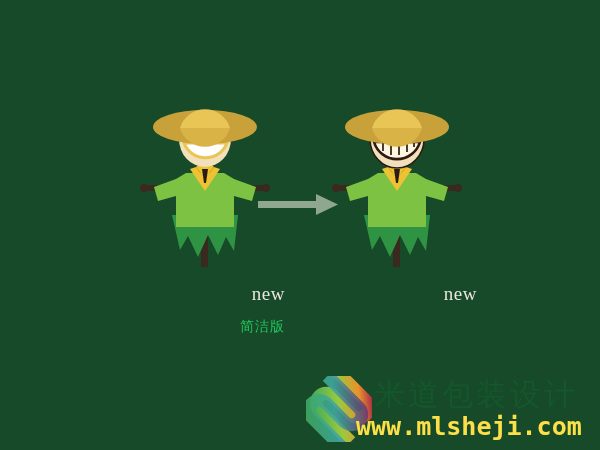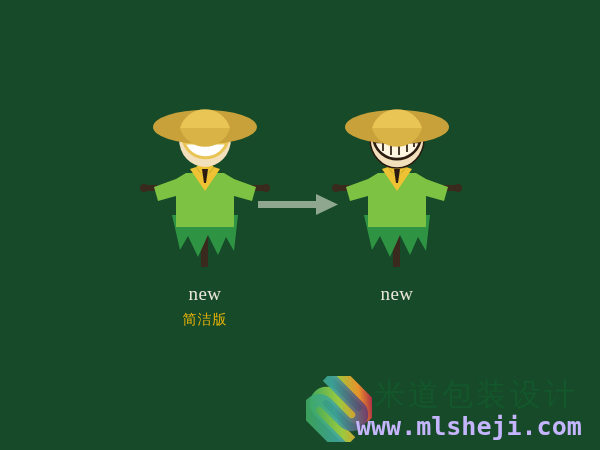--- a/index.html
+++ b/index.html
@@ -7,46 +7,46 @@
     width:600px;height:450px;
     background:#164A28;
     font-family:"Liberation Sans",sans-serif;
     overflow:hidden;position:relative;
   }
   #stage{position:absolute;inset:0;width:600px;height:450px;}
   .fig{position:absolute;}
   #fig-left{left:130px;top:95px;width:150px;height:175px;}
   #fig-right{left:322px;top:95px;width:150px;height:175px;}
   #arrow{position:absolute;left:258px;top:192px;width:84px;height:26px;}
-  .caption{position:absolute;text-align:center;width:160px;}
+  .caption{position:absolute;text-align:right;width:160px;}
   #cap-left{left:125px;top:283px;}
   #cap-right{left:317px;top:283px;}
   .cap-en{
     font-family:"Liberation Serif",serif;
     font-size:19px;color:#E9E6DA;line-height:22px;
     letter-spacing:.5px;
   }
   .cap-cn{
     font-family:"DejaVu Sans",sans-serif;
-    font-size:14px;color:#eab308;line-height:20px;
-    letter-spacing:1px;margin-top:4px;
+    font-size:14px;color:#22c55e;line-height:20px;
+    letter-spacing:1px;margin-top:11px;
   }
   #watermark{position:absolute;left:300px;top:372px;width:300px;height:74px;}
   #wm-mark{position:absolute;left:6px;top:4px;width:66px;height:66px;}
   #wm-cn{
     position:absolute;left:74px;top:2px;
     font-family:"DejaVu Sans",sans-serif;
     font-size:31px;letter-spacing:3px;
     color:#14572C;font-weight:400;
   }
   #wm-url{
     position:absolute;left:56px;top:40px;
     font-family:"DejaVu Sans Mono",monospace;
     font-size:25px;letter-spacing:0px;
-    color:#c4b5fd;font-weight:700;
+    color:#fde047;font-weight:700;
   }
 </style>
 </head>
 <body>
 
 <div id="stage">
 
   <div class="fig" id="fig-left">
     <svg width="150" height="175" viewBox="0 0 150 175">
 

